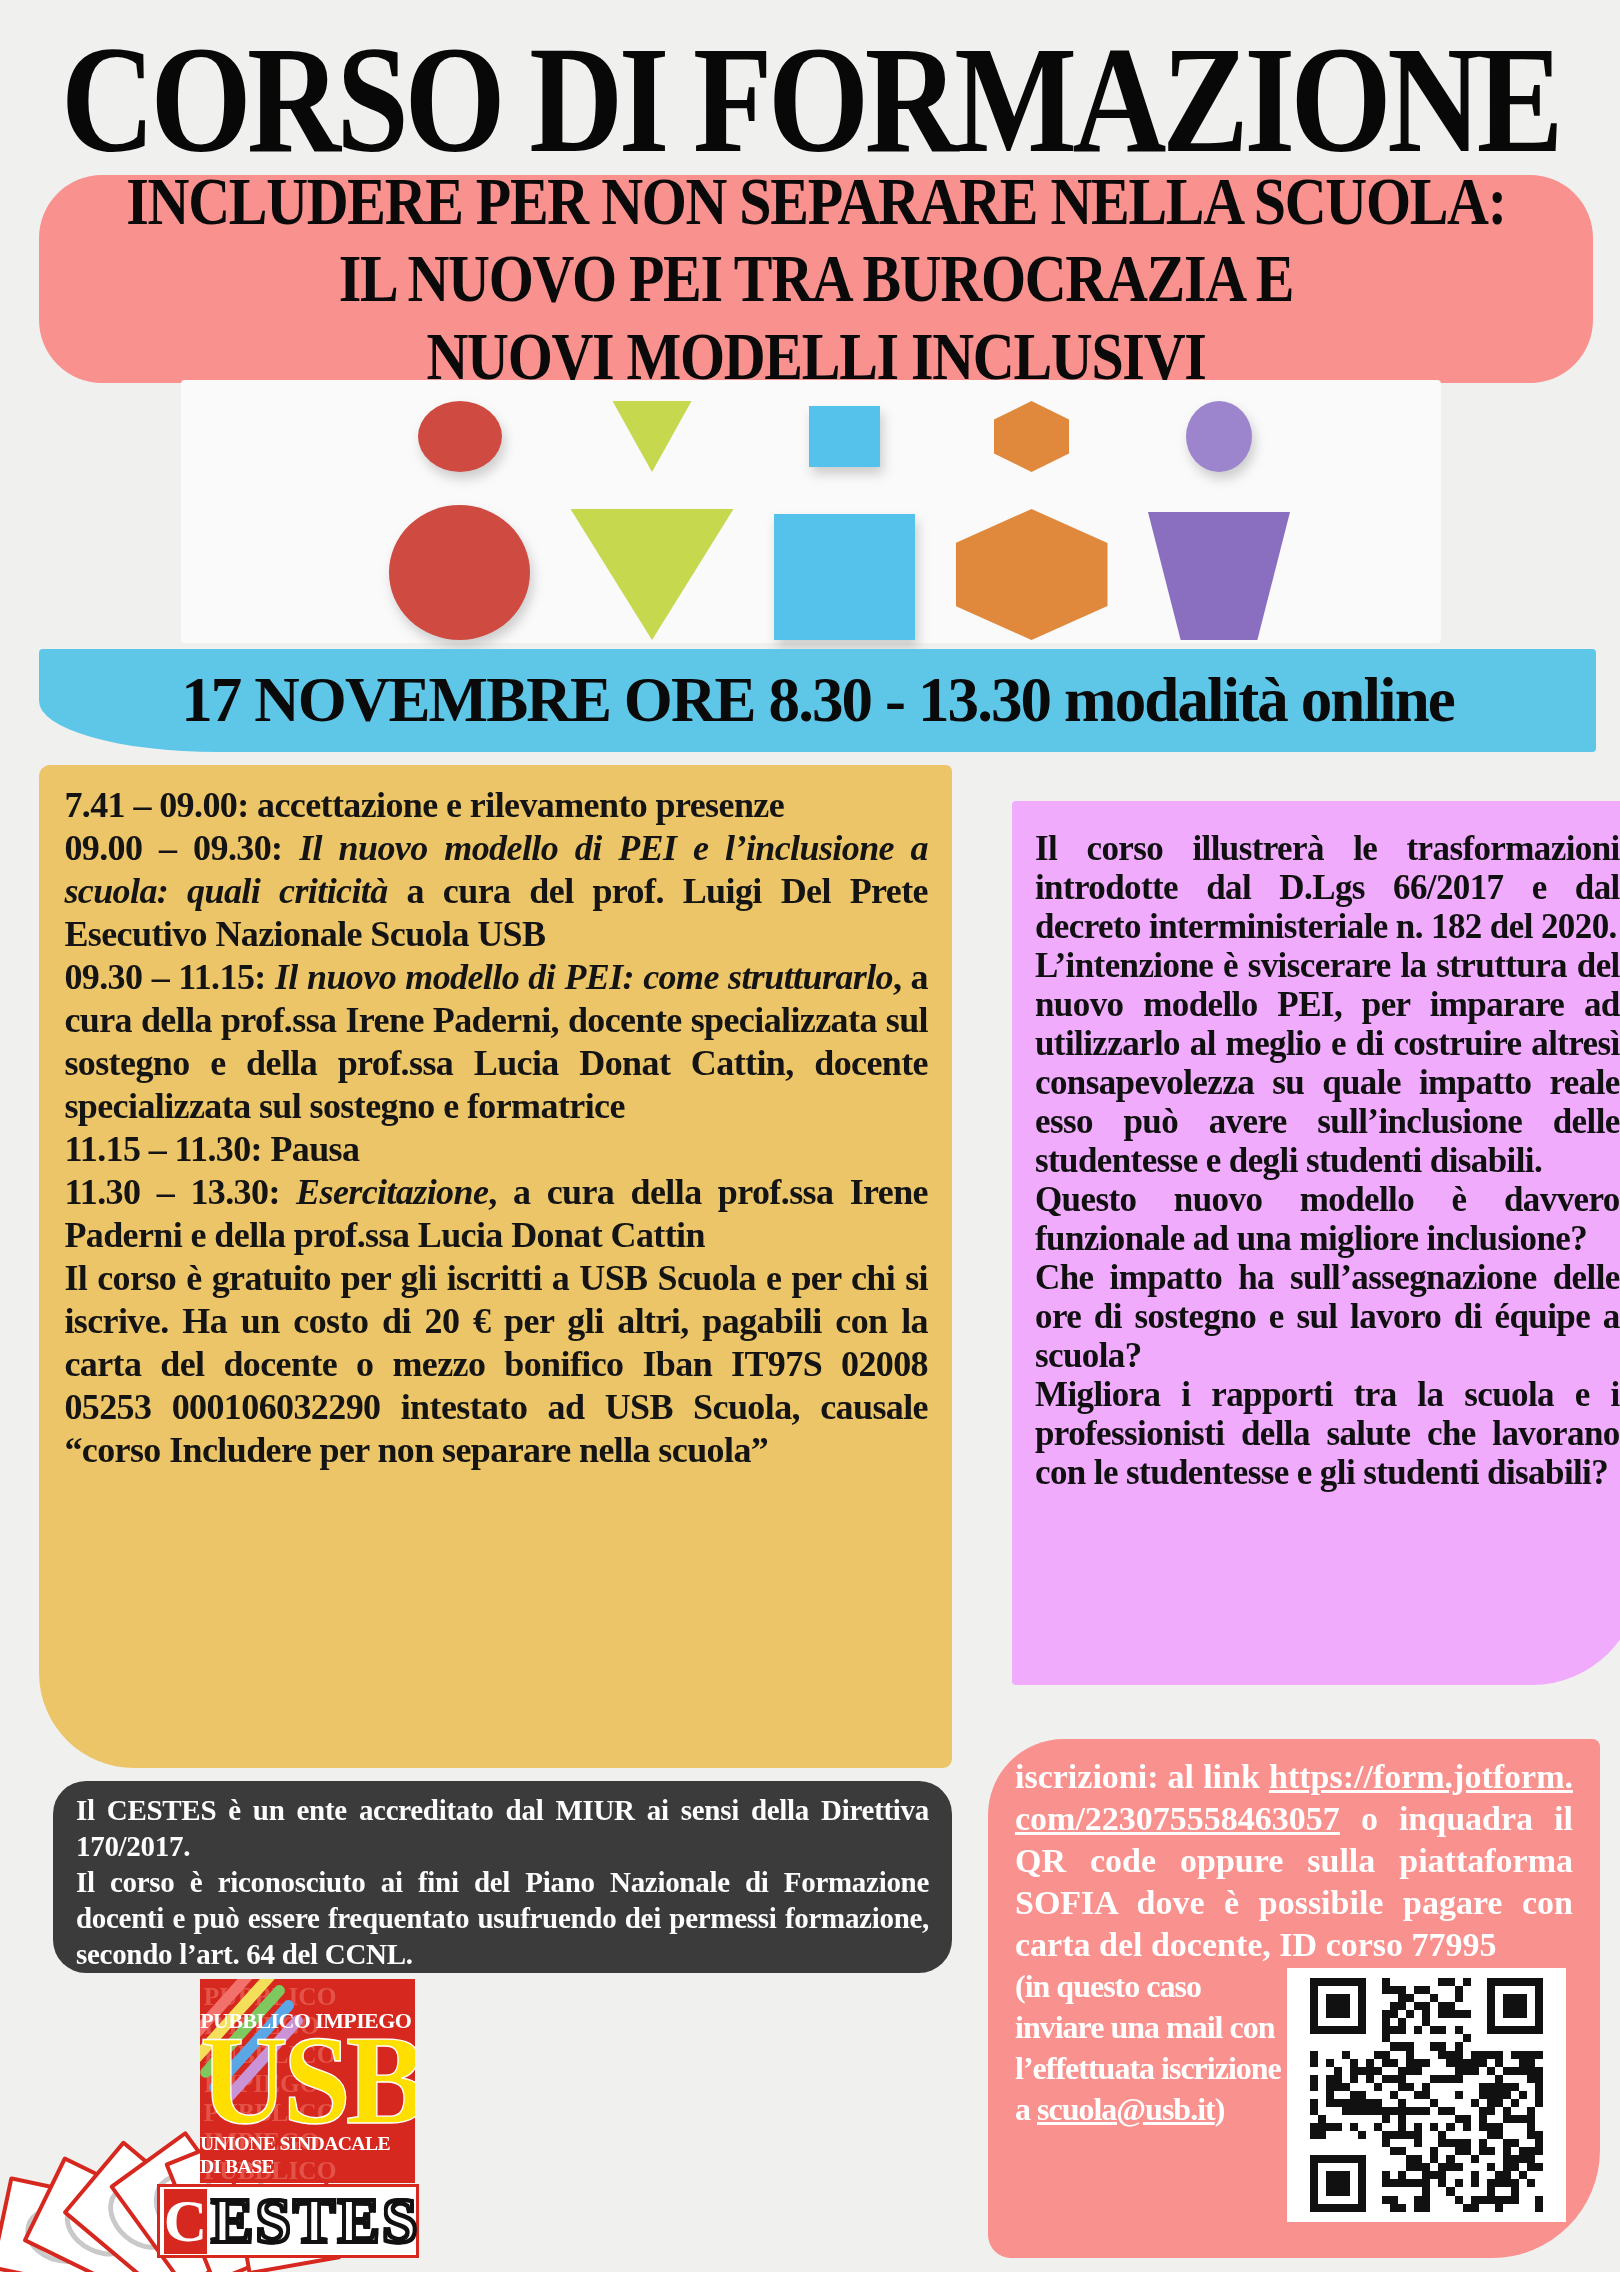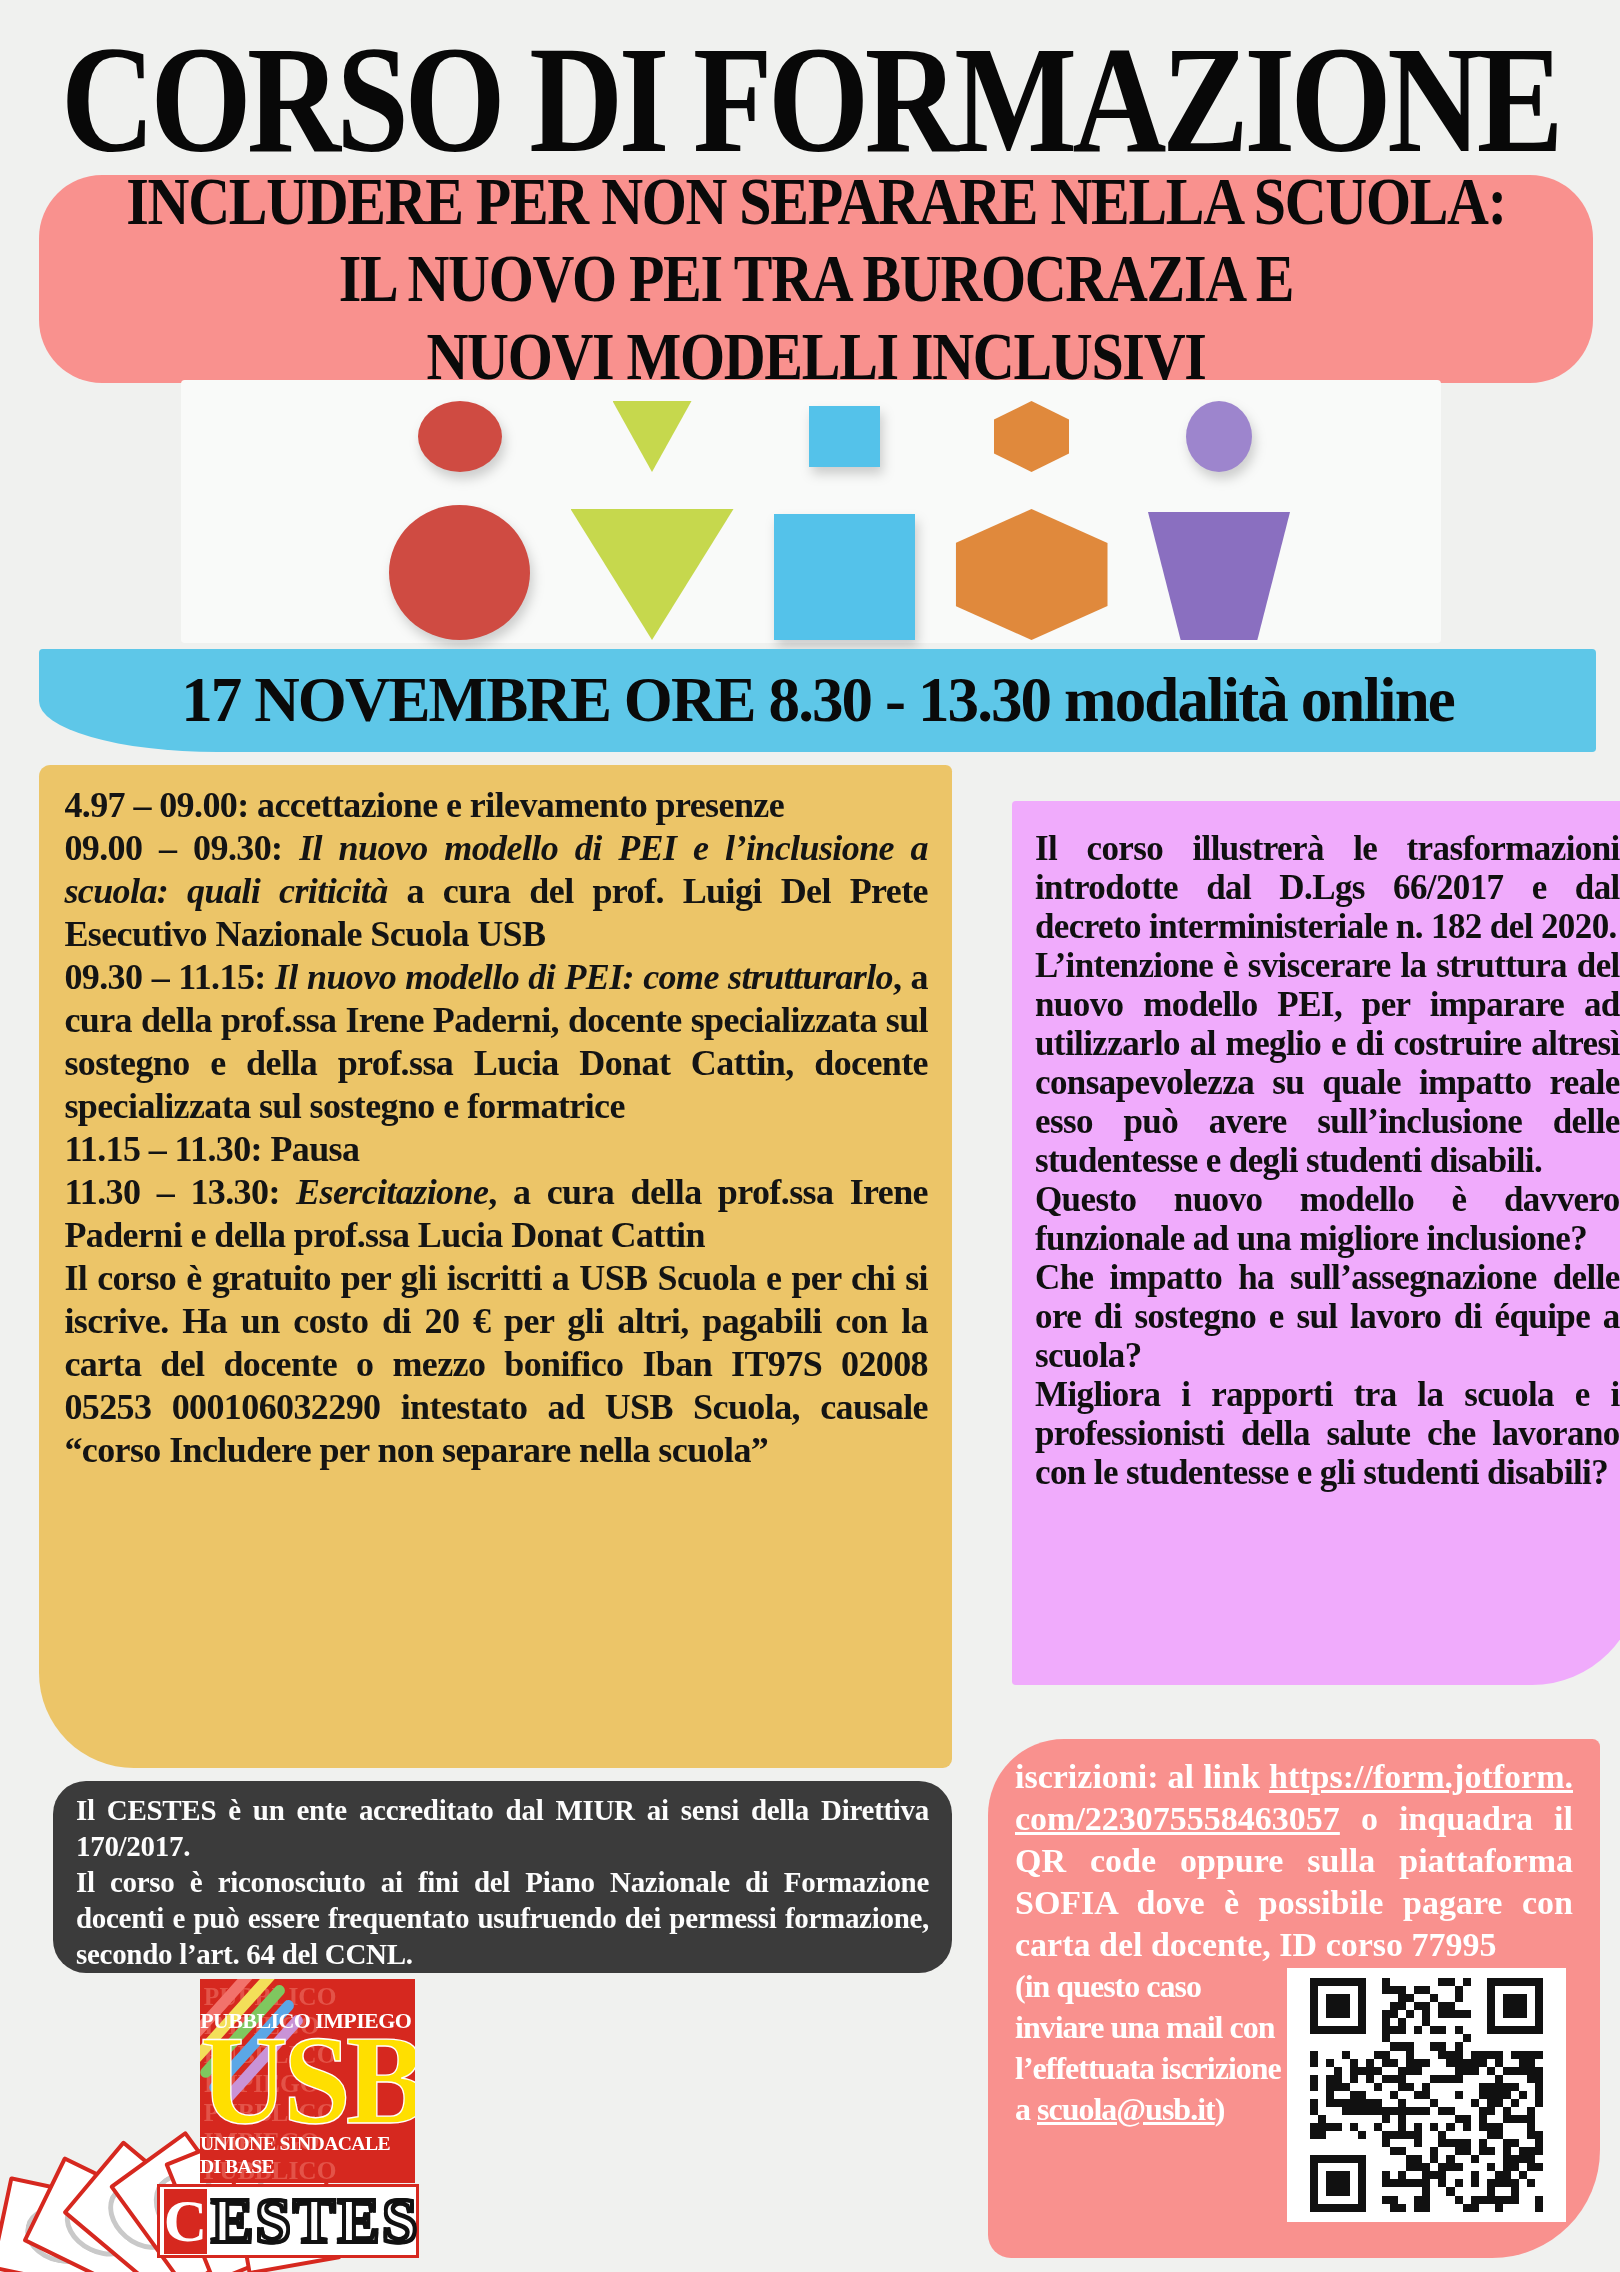--- a/index.html
+++ b/index.html
@@ -148,21 +148,21 @@
     </div>
     <div class="shape-col">
       <div class="sh purple ell-sm"></div>
       <div class="sh purple2 trap-lg"></div>
     </div>
   </div>
 
   <div id="banner">17 NOVEMBRE ORE 8.30 - 13.30 modalità online</div>
 
   <div id="schedule-box">
-    <p><span>4.97 – 09.00: accettazione e rilevamento presenze</span></p>
+    <p><span>7.41 – 09.00: accettazione e rilevamento presenze</span></p>
     <p><span>09.00 – 09.30: </span><span class="it">Il nuovo modello di PEI e l’inclusione a scuola: quali criticità</span><span> a cura del prof. Luigi Del Prete Esecutivo Nazionale Scuola USB</span></p>
     <p><span>09.30 – 11.15: </span><span class="it">Il nuovo modello di PEI: come strutturarlo</span><span>, a cura della prof.ssa Irene Paderni, docente specializzata sul sostegno e della prof.ssa Lucia Donat Cattin, docente specializzata sul sostegno e formatrice</span></p>
     <p><span>11.15 – 11.30: Pausa</span></p>
     <p><span>11.30 – 13.30: </span><span class="it">Esercitazione</span><span>, a cura della prof.ssa Irene Paderni e della prof.ssa Lucia Donat Cattin</span></p>
     <p><span>Il corso è gratuito per gli iscritti a USB Scuola e per chi si iscrive. Ha un costo di 20 € per gli altri, pagabili con la carta del docente o mezzo bonifico Iban IT97S 02008 05253 000106032290 intestato ad USB Scuola, causale “corso Includere per non separare nella scuola”</span></p>
   </div>
 
   <div id="desc-box">
     <p>Il corso illustrerà le trasformazioni introdotte dal D.Lgs 66/2017 e dal decreto interministeriale n. 182 del 2020.</p>
     <p>L’intenzione è sviscerare la struttura del nuovo modello PEI, per imparare ad utilizzarlo al meglio e di costruire altresì consapevolezza su quale impatto reale esso può avere sull’inclusione delle studentesse e degli studenti disabili.</p>

